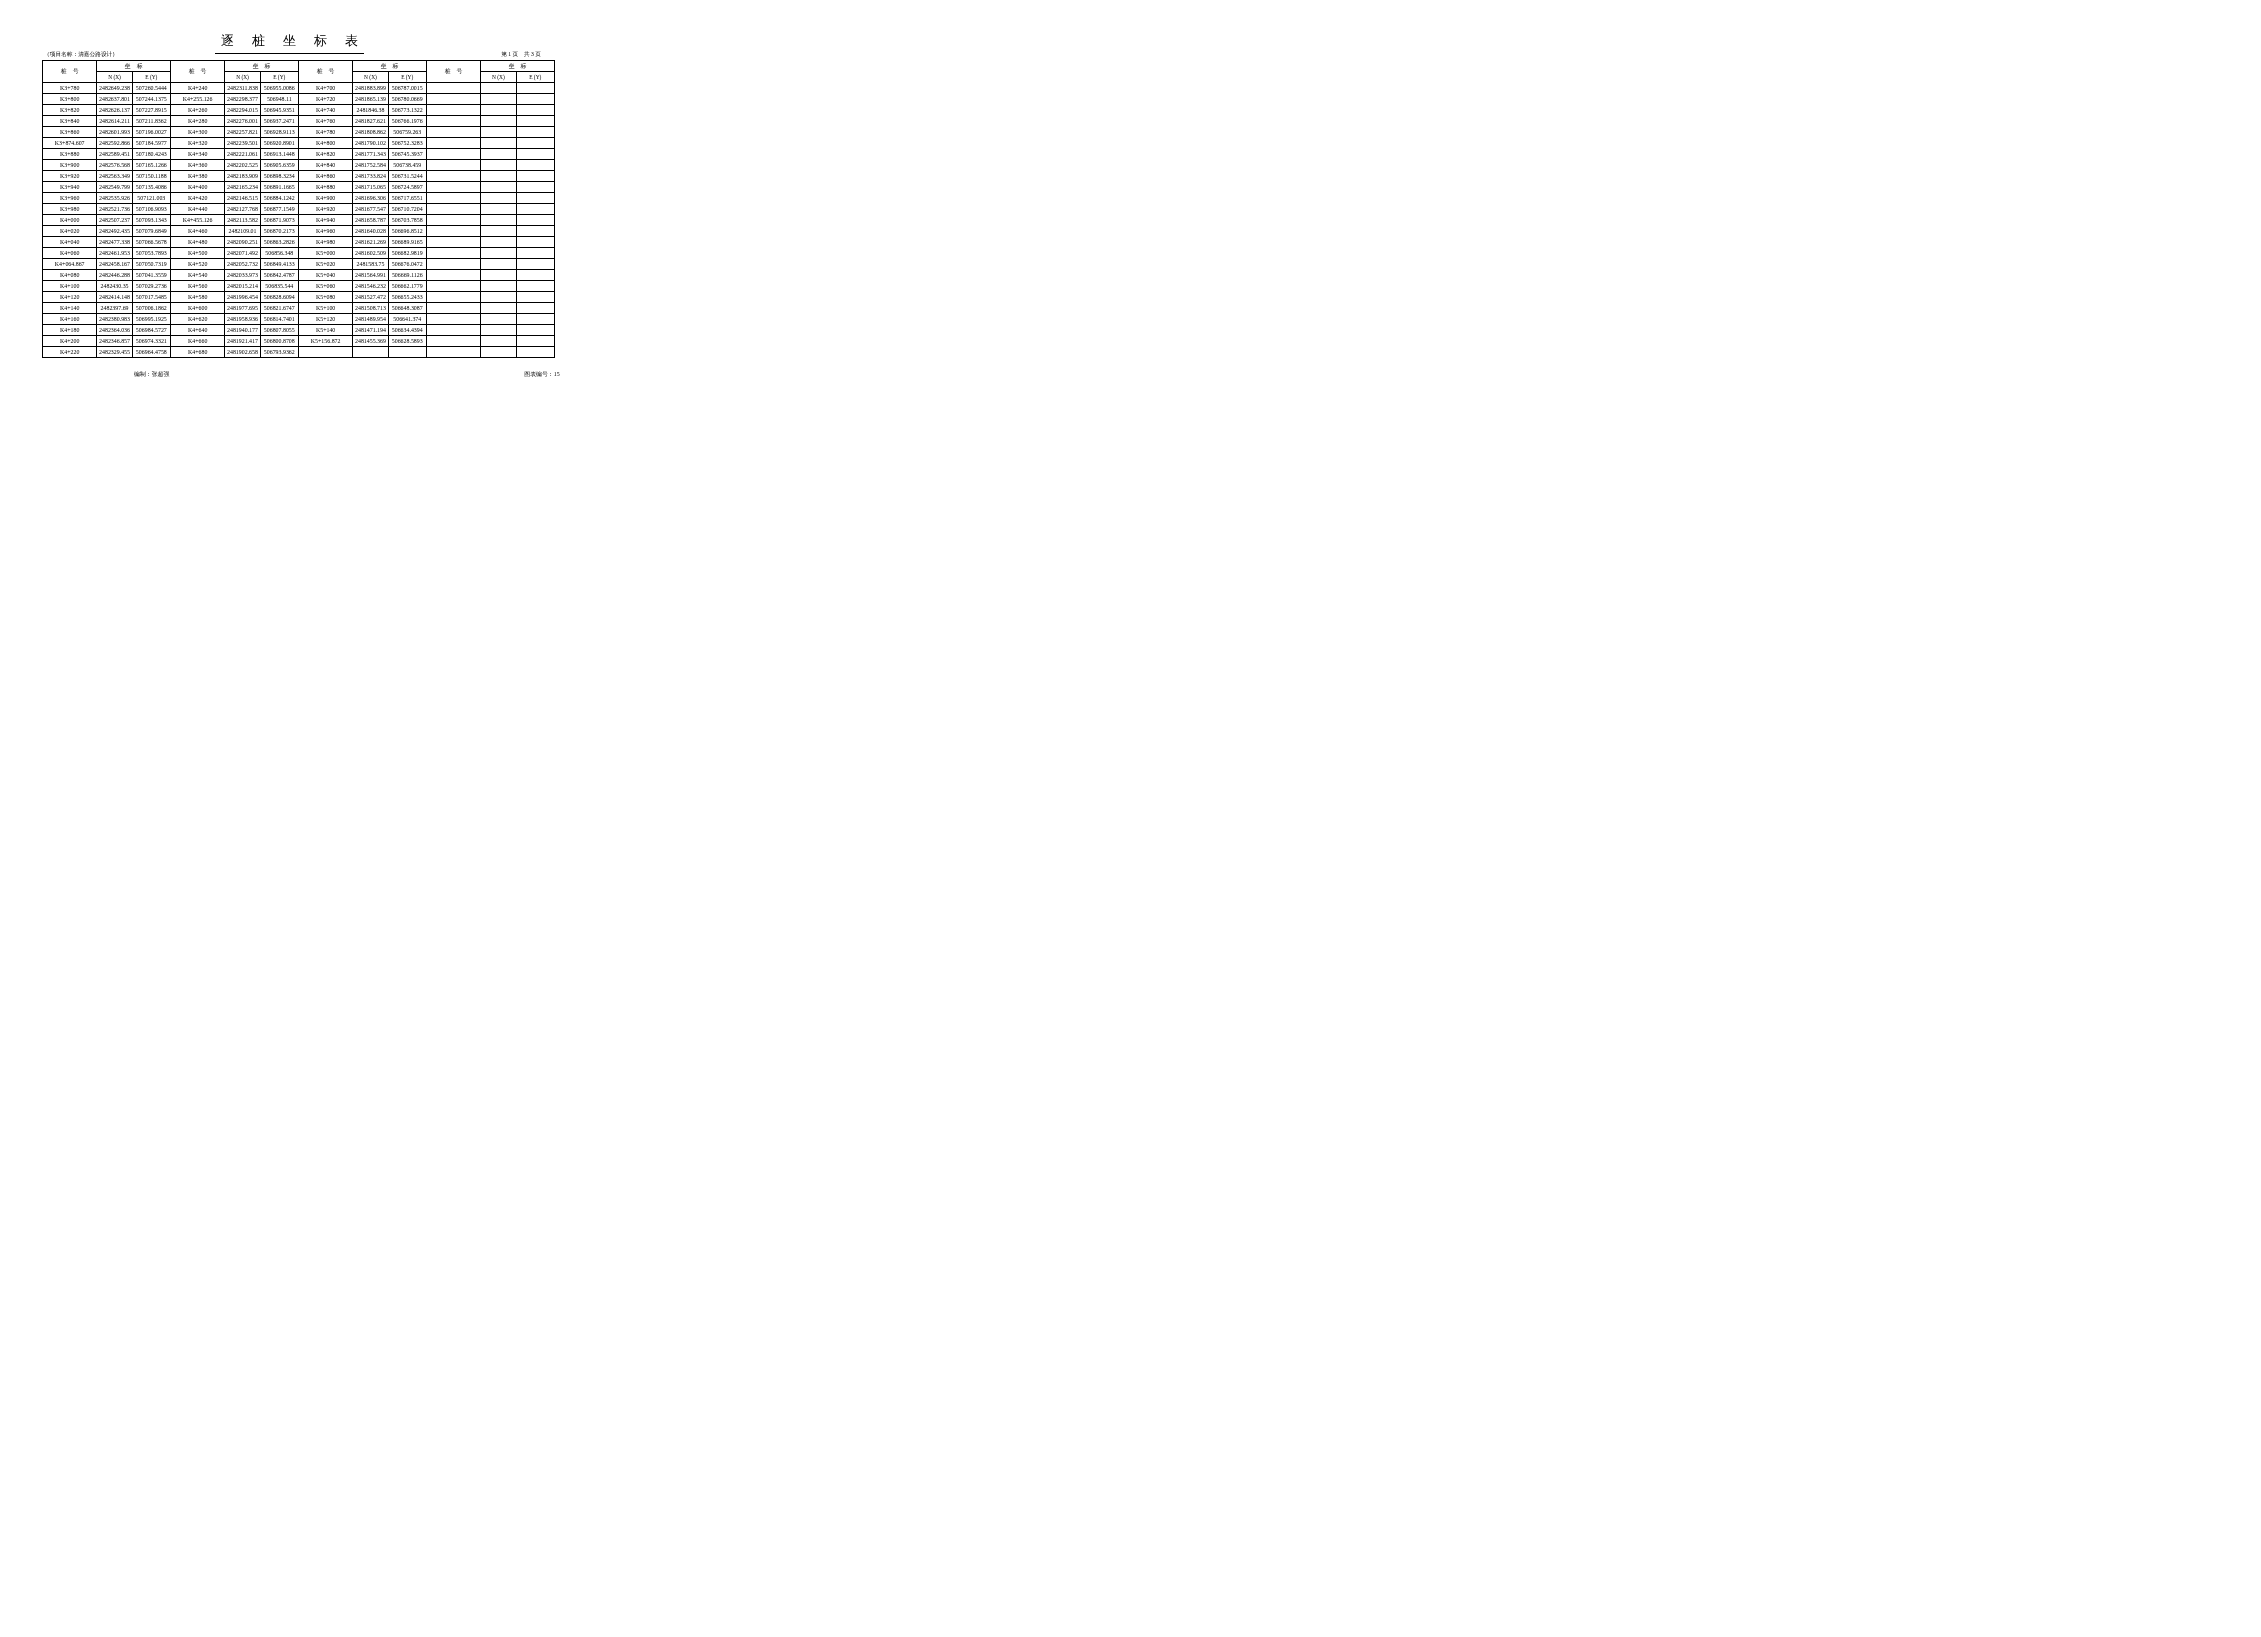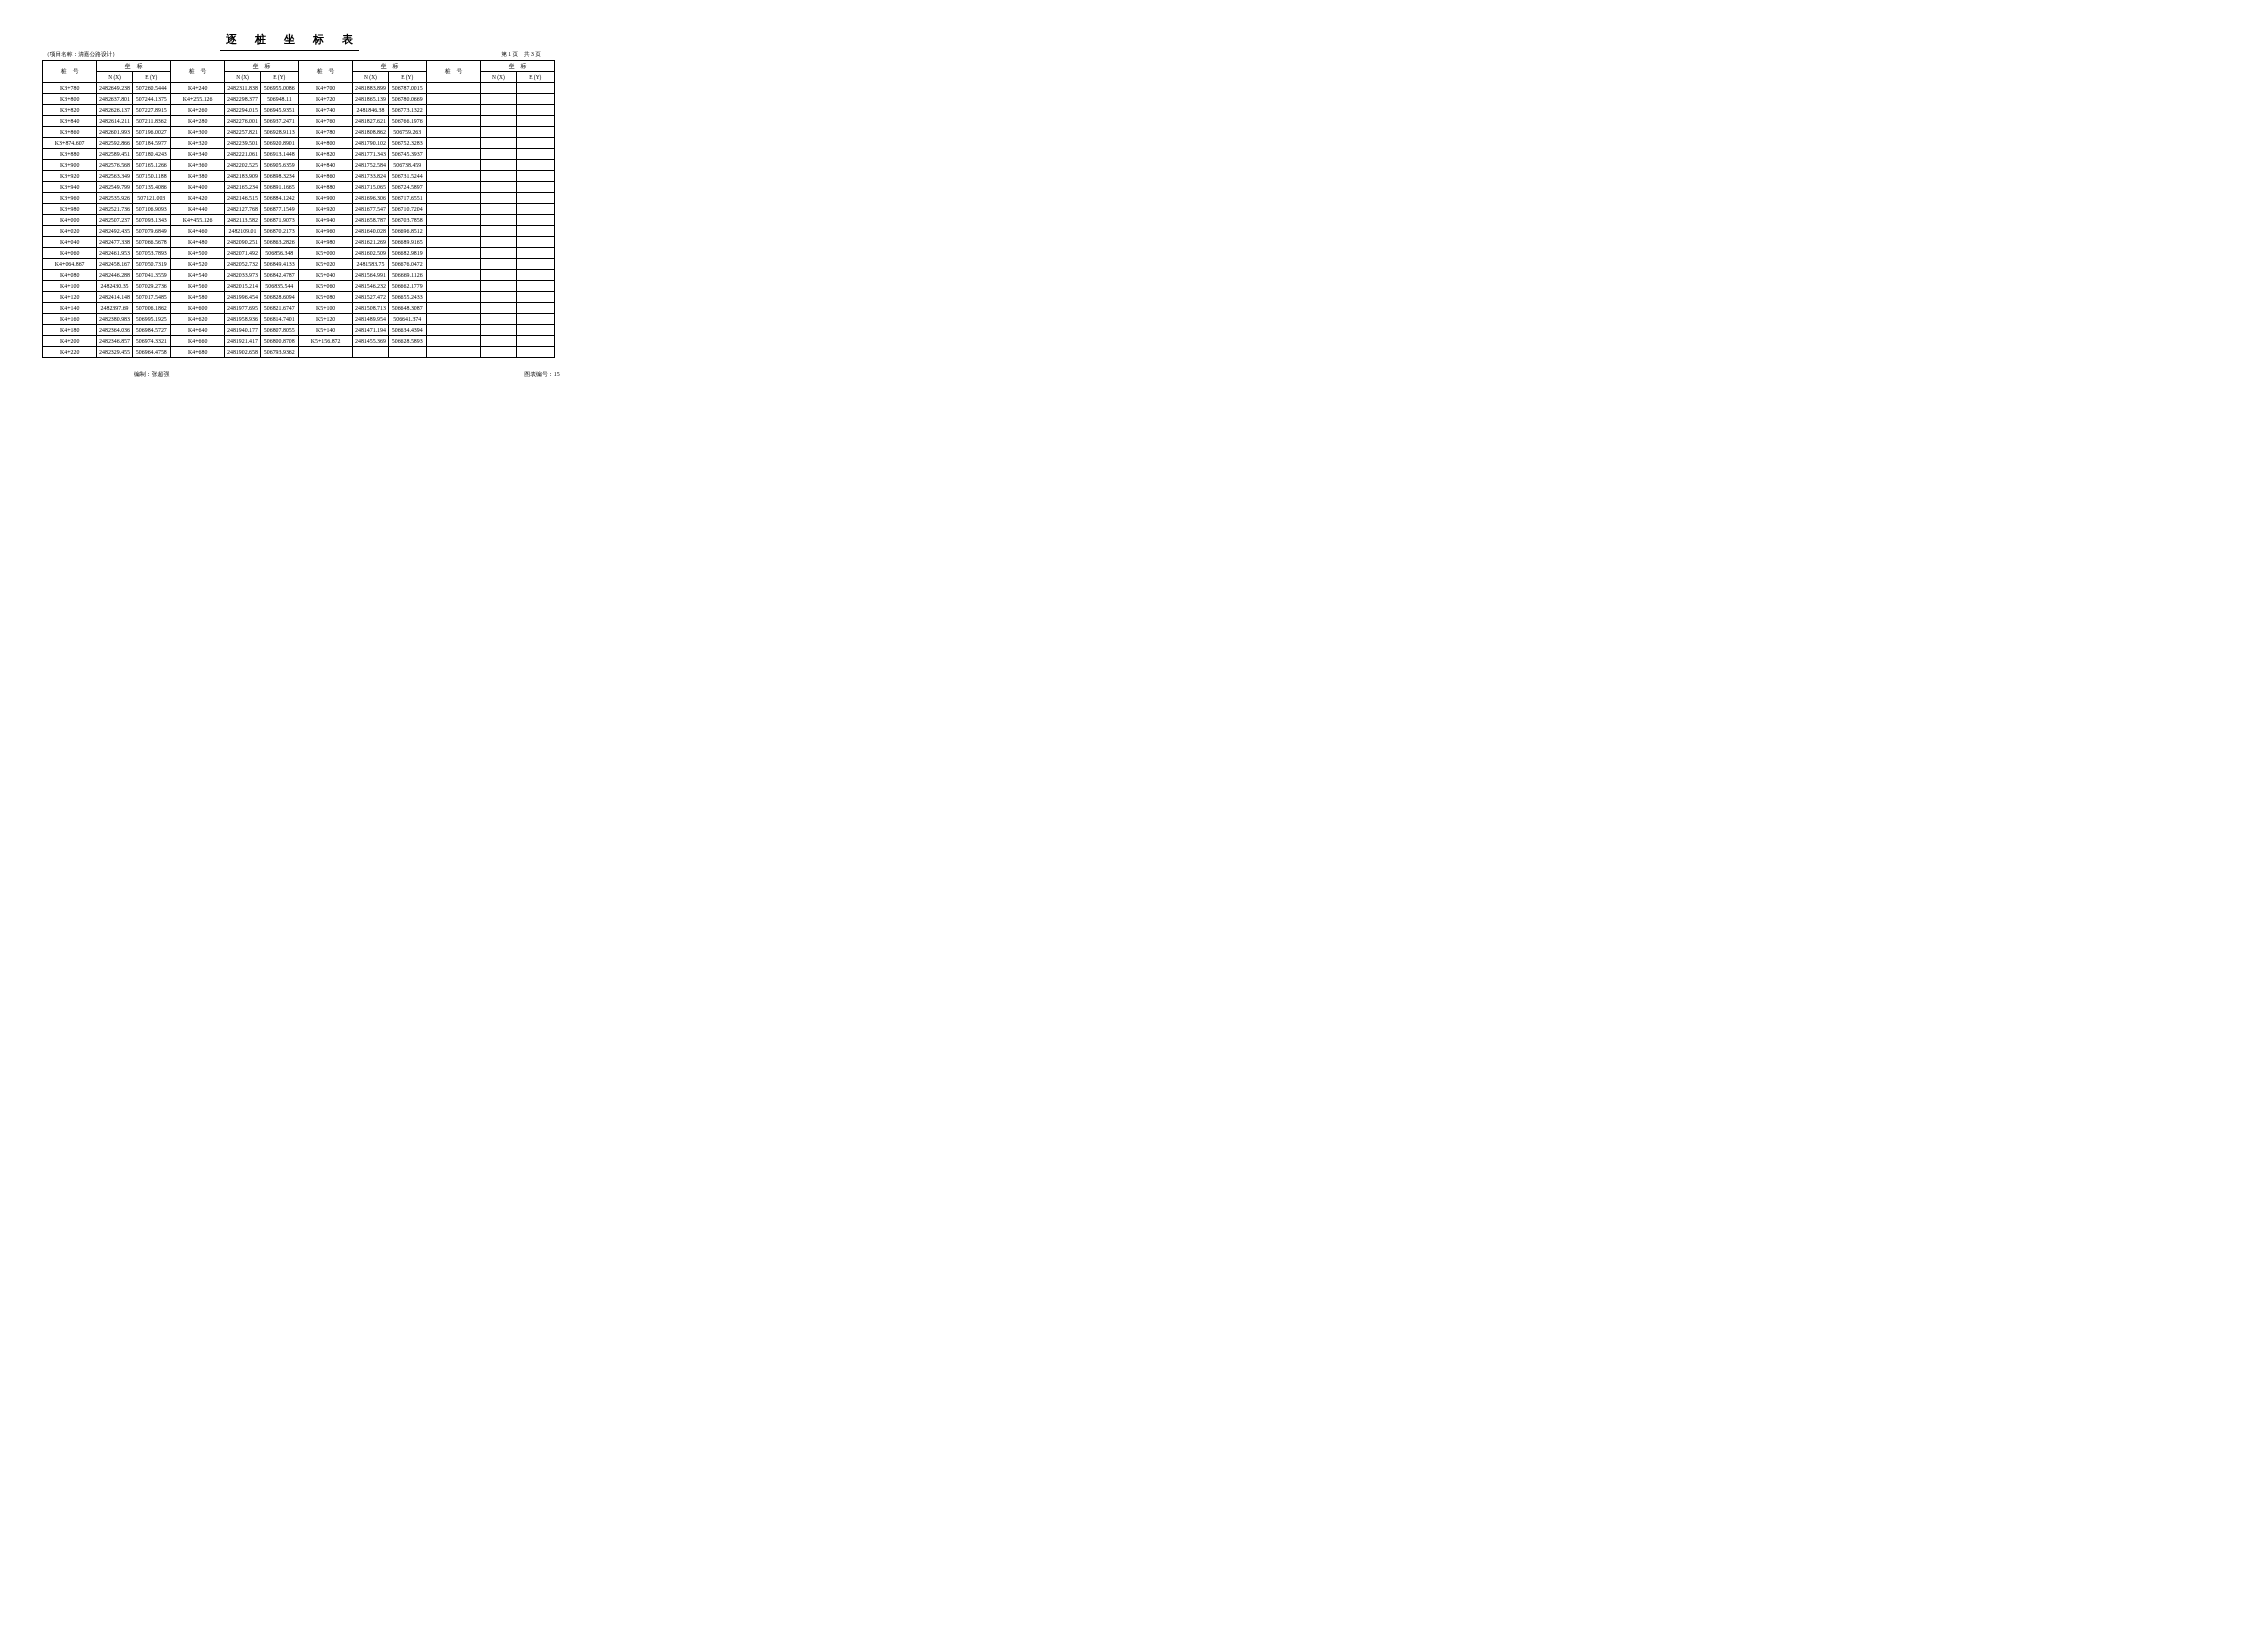--- a/index.html
+++ b/index.html
@@ -23,22 +23,22 @@
     left: 0;
     right: 0;
     text-align: center;
   }
   .title-underline {
     display: inline-block;
     border-bottom: 1.4px solid #000;
     padding: 0 0 2.7px 6.3px;
   }
   .title-text {
-    font-size: 11px;
-    font-weight: bold;
+    font-size: 13px;
+    font-weight: normal;
     letter-spacing: 18px;
     margin-right: -11.8px;
     white-space: nowrap;
   }
   
   .meta-project {
     position: absolute;
     top: 51px;
     left: 44px;
     font-size: 5.7px;

